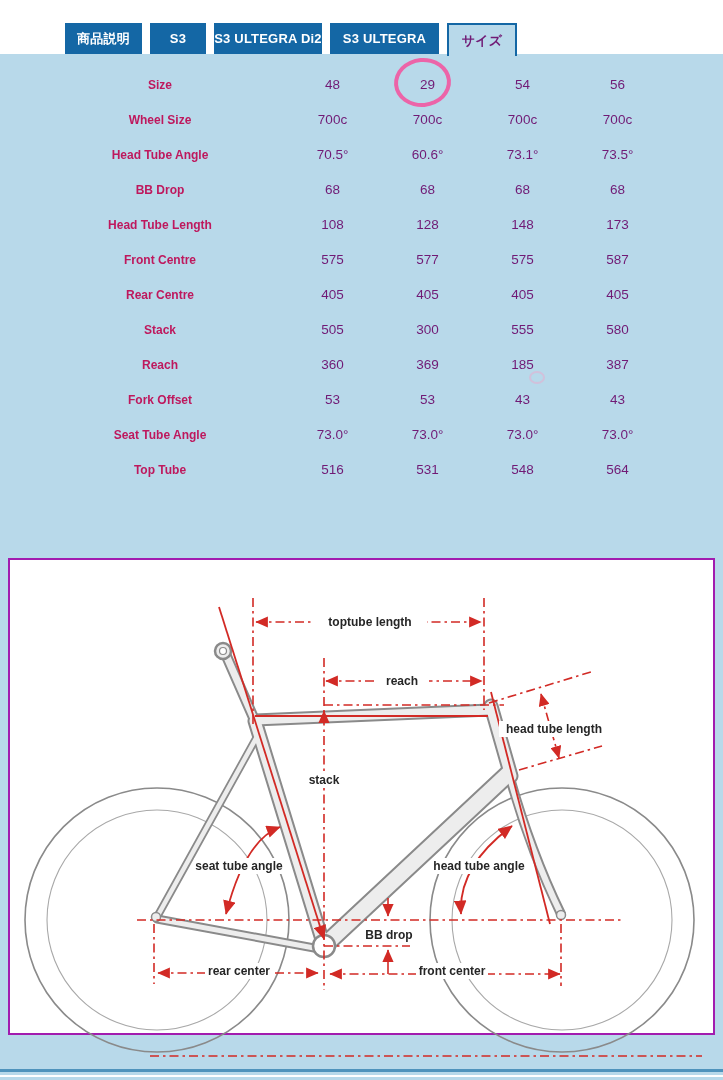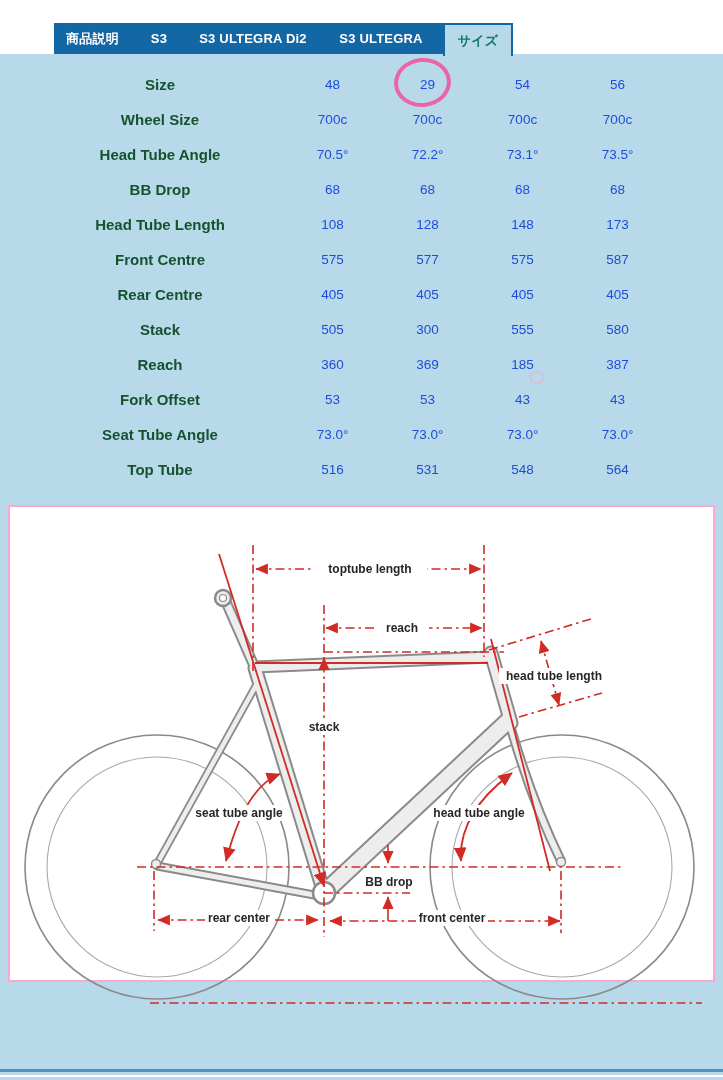--- a/index.html
+++ b/index.html
@@ -1,46 +1,46 @@
 <!DOCTYPE html>
 <html><head>
 <meta charset="utf-8">
 <style>
   html,body{margin:0;padding:0;background:#fff;}
   .page{position:relative;width:723px;height:1080px;background:#fff;overflow:hidden;
         font-family:"Liberation Sans",sans-serif;}
   .blue-area{position:absolute;left:0;top:54px;width:723px;height:1026px;background:#b8d9ea;}
 
   
-  .tabbar{position:absolute;left:54px;top:23px;display:flex;gap:0;z-index:3;}
+  .tabbar{position:absolute;left:65px;top:23px;display:flex;gap:8px;z-index:3;}
   .tab{height:31px;background:#1467a5;color:#fff;font-size:13px;font-weight:bold;
        display:flex;align-items:center;justify-content:center;box-sizing:border-box;cursor:pointer;
        letter-spacing:.2px;}
   .tab:nth-child(1){width:77px}
   .tab:nth-child(2){width:56px}
-  .tab:nth-child(3){width:132px}
-  .tab:nth-child(4){width:124px}
+  .tab:nth-child(3){width:108px}
+  .tab:nth-child(4){width:109px}
   .tab:nth-child(5){width:70px}
-  .tab.active{background:#b8d9ea;color:#0f766e;border:2px solid #1467a5;border-bottom:none;height:33px;}
+  .tab.active{background:#b8d9ea;color:#701a75;border:2px solid #1467a5;border-bottom:none;height:33px;}
 
   
   .geo-table{position:absolute;left:0;top:54px;width:723px;padding-top:13px;z-index:2;}
   .grow{display:grid;grid-template-columns:285px 95px 95px 95px 95px;height:35px;align-items:center;}
-  .glabel{text-align:center;padding-left:35px;font-weight:bold;color:#14532d;font-size:15px;}
-  .gval{text-align:center;color:#1d4ed8;font-size:13.5px;}
+  .glabel{text-align:center;padding-left:35px;font-weight:bold;color:#be185d;font-size:12px;}
+  .gval{text-align:center;color:#701a75;font-size:13.5px;}
 
   
   .circle51{position:absolute;left:394px;top:58px;width:57px;height:49px;border:4px solid #ec64a8;
             border-radius:50%;box-sizing:border-box;transform:rotate(-5deg);z-index:4;}
   .pinkdot{position:absolute;left:529px;top:371px;width:12px;height:9px;border:2px solid #eba9cc;
            border-radius:50%;opacity:.5;z-index:4;}
 
   
-  .diagram-box{position:absolute;left:8px;top:505px;width:707px;height:477px;background:#fff;
-               border:2px solid #f9a8d4;box-sizing:border-box;z-index:2;}
+  .diagram-box{position:absolute;left:8px;top:558px;width:707px;height:477px;background:#fff;
+               border:2px solid #a21caf;box-sizing:border-box;z-index:2;}
   .diagram-box svg{display:block;}
   .dim-label{font-family:"Liberation Sans",sans-serif;font-size:12px;font-weight:bold;fill:#262626;}
 
   
   .footbar1{position:absolute;left:0;top:1069px;width:723px;height:3px;background:#4f93bc;z-index:2;}
   .footbar2{position:absolute;left:0;top:1075px;width:723px;height:2px;background:#ffffff;z-index:2;}
 </style>
 </head>
 <body>
 
@@ -66,21 +66,21 @@
       <div class="grow">
         <div class="glabel">Wheel Size</div>
         <div class="gval">700c</div>
         <div class="gval">700c</div>
         <div class="gval">700c</div>
         <div class="gval">700c</div>
       </div>
       <div class="grow">
         <div class="glabel">Head Tube Angle</div>
         <div class="gval">70.5°</div>
-        <div class="gval">72.2°</div>
+        <div class="gval">60.6°</div>
         <div class="gval">73.1°</div>
         <div class="gval">73.5°</div>
       </div>
       <div class="grow">
         <div class="glabel">BB Drop</div>
         <div class="gval">68</div>
         <div class="gval">68</div>
         <div class="gval">68</div>
         <div class="gval">68</div>
       </div>

